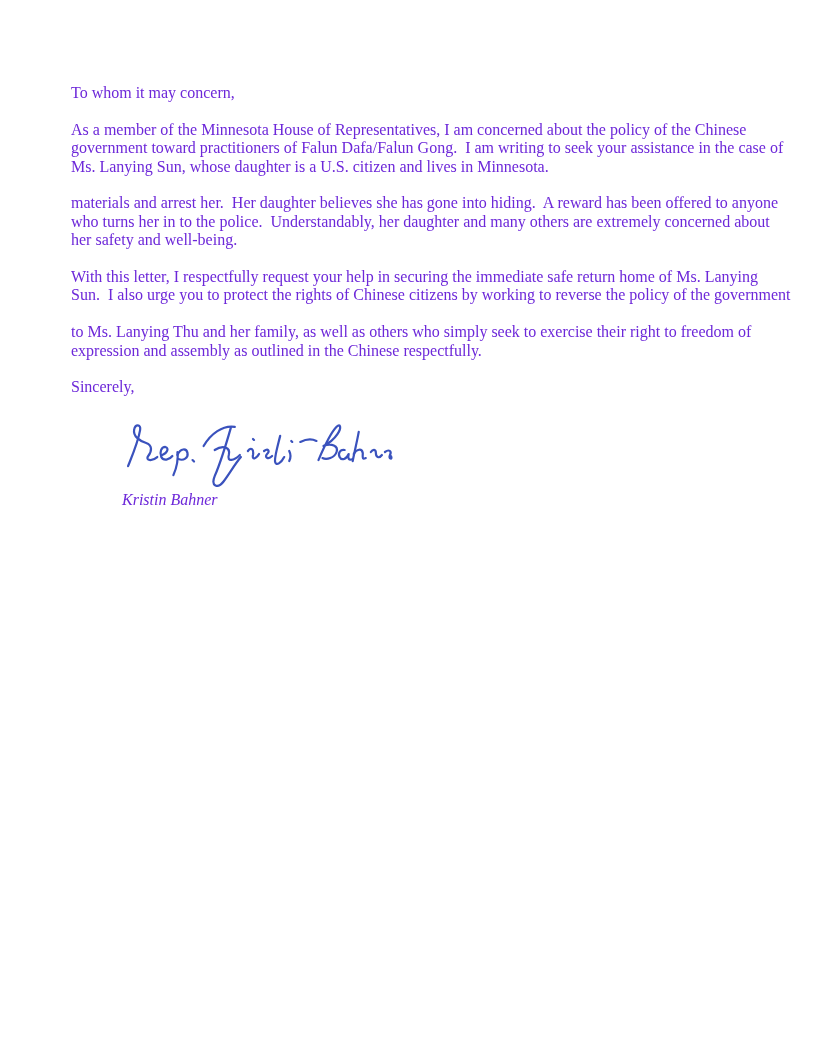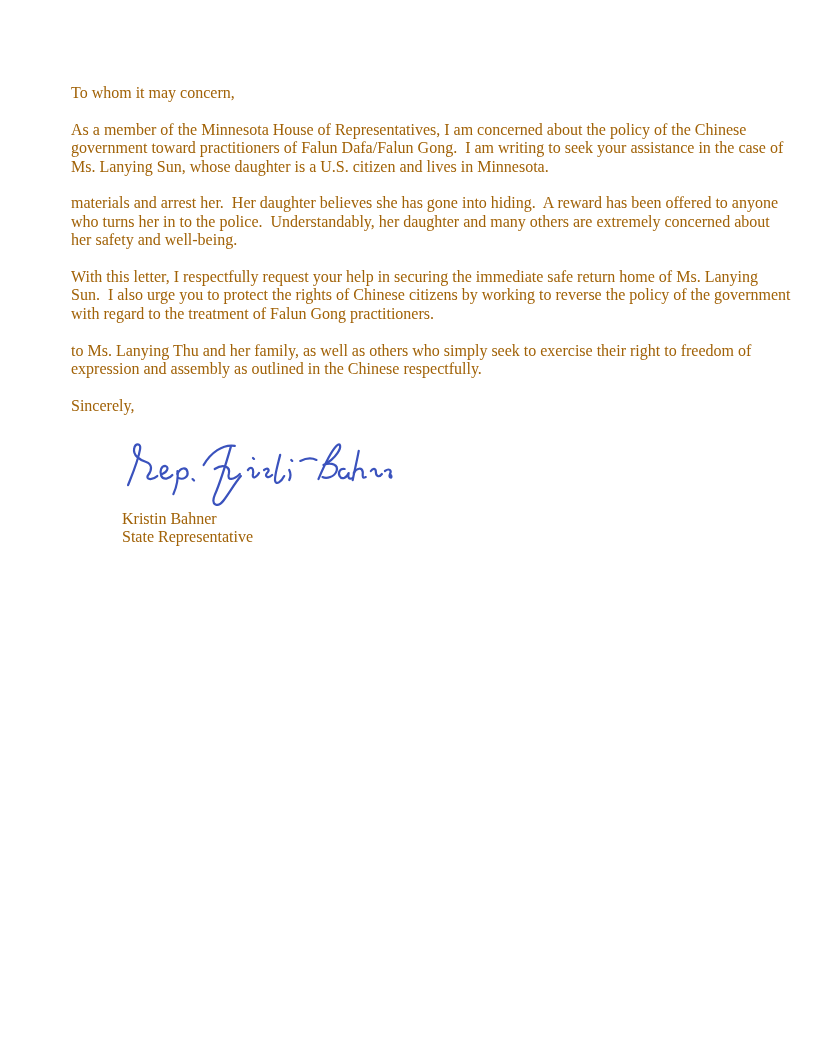--- a/index.html
+++ b/index.html
@@ -8,21 +8,21 @@
     background: #ffffff;
   }
   .page {
     position: relative;
     width: 816px;
     height: 1056px;
     background: #ffffff;
     overflow: hidden;
     font-family: "Liberation Serif", "DejaVu Serif", serif;
     font-size: 16px;
-    color: #a16207;
+    color: #6d28d9;
   }
   .content {
     position: absolute;
     left: 71px;
     top: 84px;
     width: 726px;
   }
   .para {
     margin: 0 0 18.4px 0;
     padding: 0;
@@ -37,20 +37,21 @@
     width: 272px;
     height: 72px;
   }
   .signature-wrap svg {
     display: block;
     width: 272px;
     height: 72px;
   }
   .signer-block {
     margin-left: 51px;
+    font-style: italic;
   }
   .signer-block .line {
     line-height: 18.4px;
   }
 </style>
 </head>
 <body>
 
 <div class="page">
   <div class="content">
@@ -67,21 +68,20 @@
 
     <p class="para">
       <span class="line">materials and arrest her.  Her daughter believes she has gone into hiding.  A reward has been offered to anyone</span>
       <span class="line">who turns her in to the police.  Understandably, her daughter and many others are extremely concerned about</span>
       <span class="line">her safety and well-being.</span>
     </p>
 
     <p class="para">
       <span class="line">With this letter, I respectfully request your help in securing the immediate safe return home of Ms. Lanying</span>
       <span class="line">Sun.  I also urge you to protect the rights of Chinese citizens by working to reverse the policy of the government</span>
-      <span class="line">with regard to the treatment of Falun Gong practitioners.</span>
     </p>
 
     <p class="para">
       <span class="line">to Ms. Lanying Thu and her family, as well as others who simply seek to exercise their right to freedom of</span>
       <span class="line">expression and assembly as outlined in the Chinese respectfully.</span>
     </p>
 
     <p class="para">
       <span class="line">Sincerely,</span>
     </p>
@@ -114,17 +114,16 @@
           <path d="M236,16 C234,27 231,39 230,45"></path>
           <path d="M231,38 C234,33 239,32 240,37 C240,41 239,44 243,42"></path>
           <path d="M248,36 C250,33 253,33 253,37 C253,41 256,43 259,39"></path>
           <path d="M262,36 C266,33 269,35 267,39 C265,43 270,44 268,40"></path>
         </g>
       </svg>
     </div>
 
     <div class="signer-block">
       <span class="line">Kristin Bahner</span>
-      <span class="line">State Representative</span>
     </div>
 
   </div>
 </div>
 
 </body></html>

